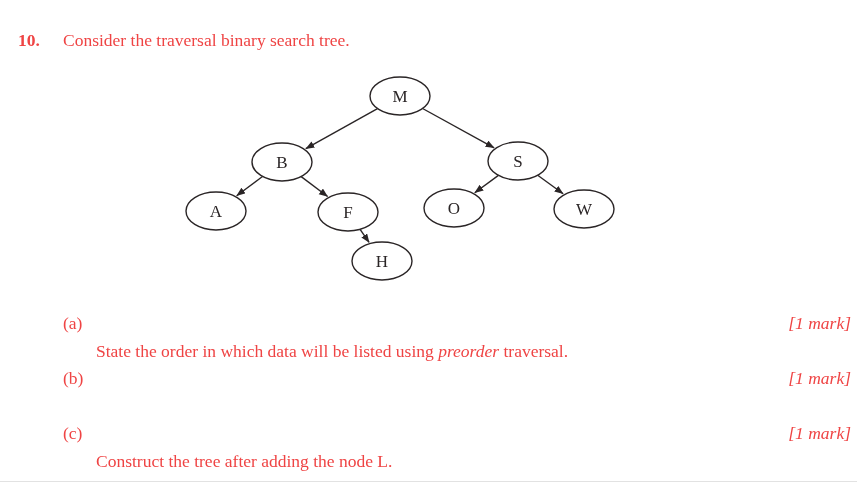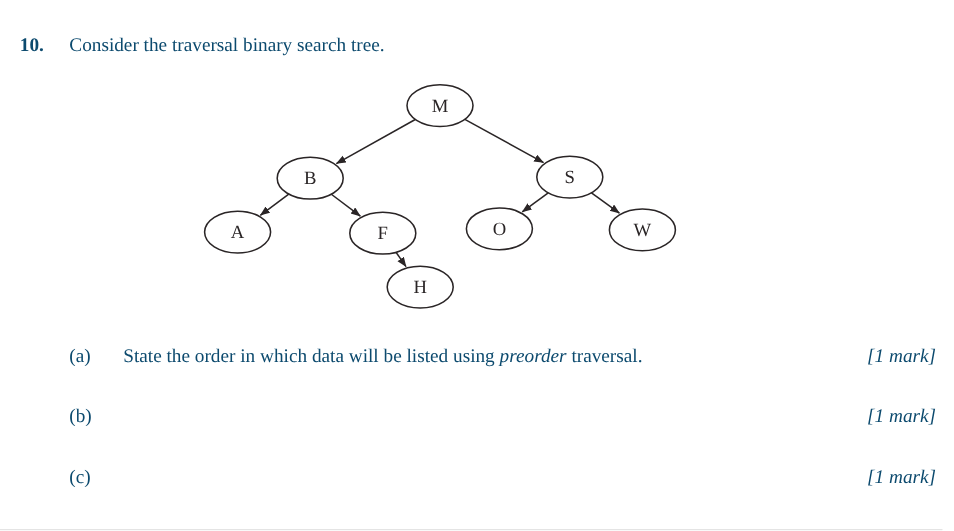--- a/index.html
+++ b/index.html
@@ -3,21 +3,21 @@
 <meta charset="utf-8">
 <style>
   * { margin: 0; padding: 0; box-sizing: border-box; }
   html, body { background: #ffffff; }
   .page {
     position: relative;
     width: 857px;
     height: 483px;
     background: #ffffff;
     font-family: "Liberation Serif", "DejaVu Serif", serif;
-    color: #0c4a6e;
+    color: #ef4444;
     overflow: hidden;
   }
   .q-header {
     position: absolute;
     top: 29px;
     left: 0;
     width: 867px;
     height: 22px;
     font-size: 17.5px;
     line-height: 22px;
@@ -48,21 +48,21 @@
     left: 0;
     width: 867px;
     height: 22px;
     font-size: 17.5px;
     line-height: 22px;
   }
   .q-row-a { top: 312px; }
   .q-row-b { top: 367px; }
   .q-row-c { top: 422px; }
   .q-label { position: absolute; left: 63px; }
-  .q-text  { position: absolute; left: 112px; white-space: nowrap; }
+  .q-text  { position: absolute; left: 96px; white-space: nowrap; margin-top: 28px; }
   .q-text .it { font-style: italic; }
   .q-marks {
     position: absolute;
     right: 16px;
     font-style: italic;
     white-space: nowrap;
   }
   .footer-rule {
     position: absolute;
     left: 0;
@@ -135,17 +135,18 @@
     <span class="q-marks">[1 mark]</span>
   </div>
 
   <div class="q-row q-row-b">
     <span class="q-label">(b)</span>
     <span class="q-marks">[1 mark]</span>
   </div>
 
   <div class="q-row q-row-c">
     <span class="q-label">(c)</span>
+    <span class="q-text"><span>Construct the tree after adding the node L.</span><span class="it"></span><span></span></span>
     <span class="q-marks">[1 mark]</span>
   </div>
 
   <div class="footer-rule"></div>
 </div>
 
 </body></html>

